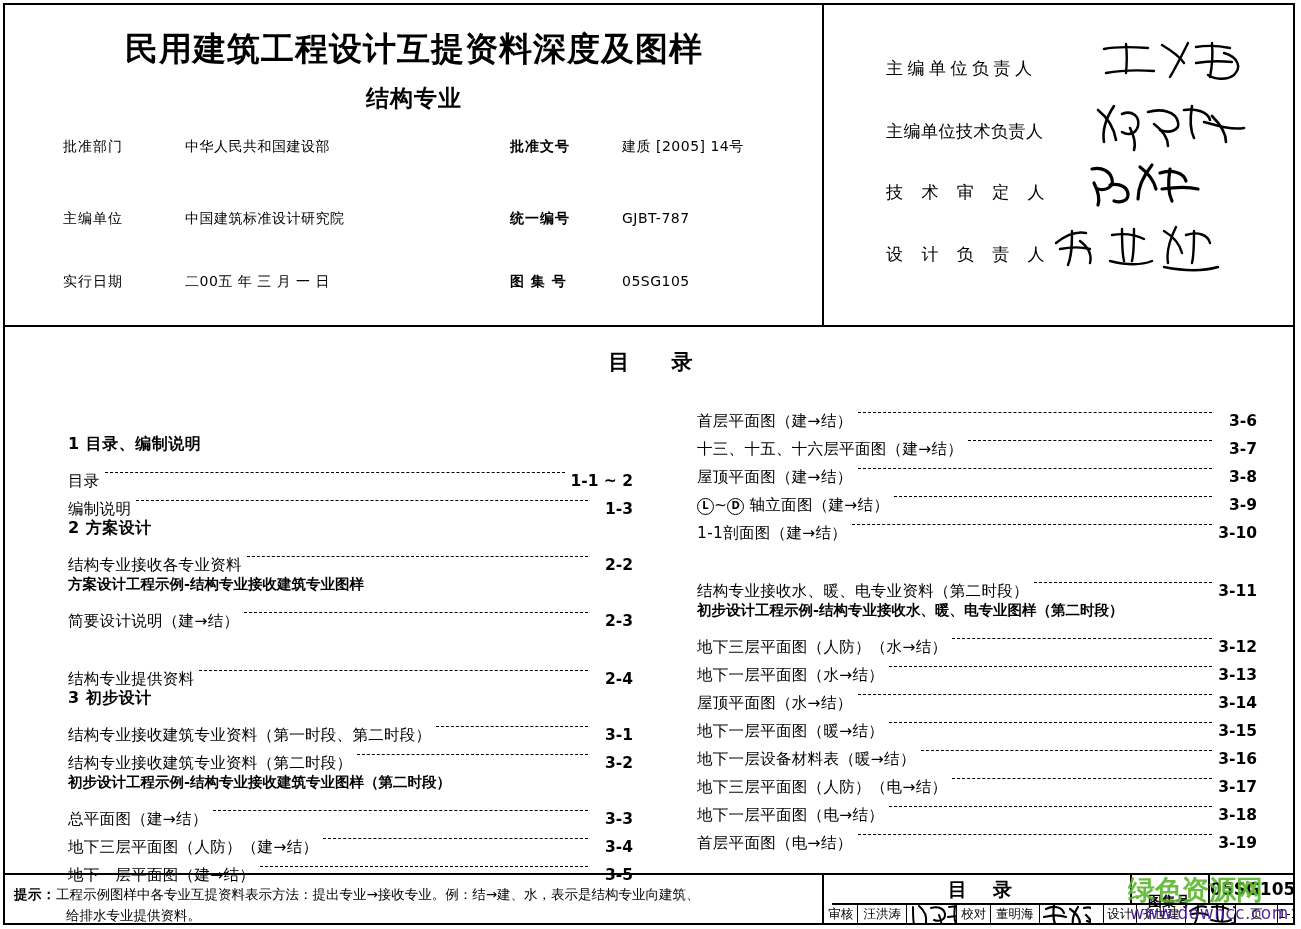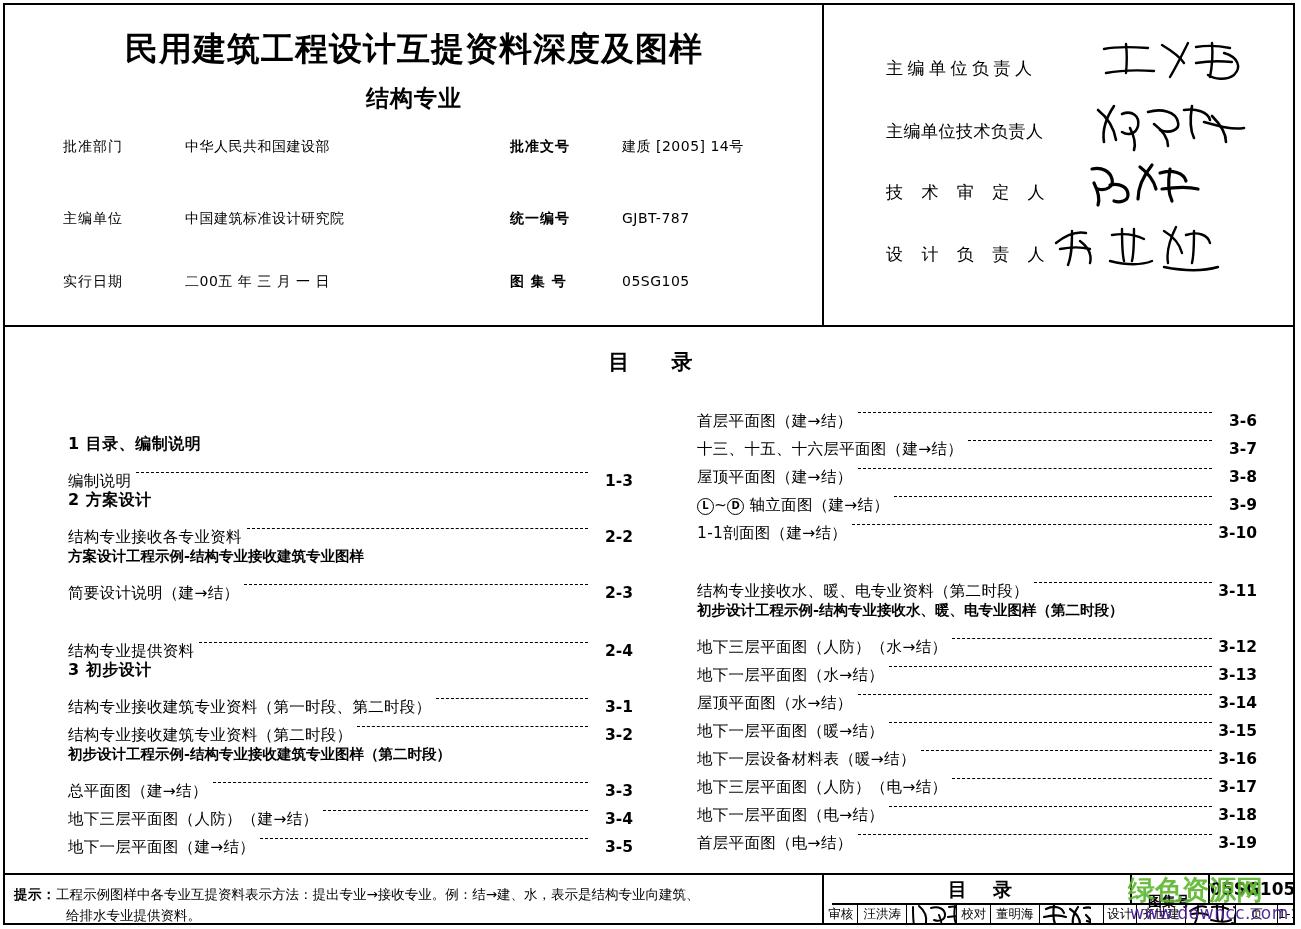--- a/index.html
+++ b/index.html
@@ -449,20 +449,25 @@
     </div>
   </div>
 
   <div class="toc-head">
     <span>目</span><span class="gap"></span><span>录</span>
   </div>
 
   <div class="toc-col toc-col-left" id="toc-left">
       <div class="toc-group">1 目录、编制说明</div>
       <div class="toc-item">
+        <span class="t-label">目录</span>
+        <span class="t-dash"></span>
+        <span class="t-page">1-1 ~ 2</span>
+      </div>
+      <div class="toc-item">
         <span class="t-label">编制说明</span>
         <span class="t-dash"></span>
         <span class="t-page">1-3</span>
       </div>
       <div class="toc-group">2 方案设计</div>
       <div class="toc-item">
         <span class="t-label">结构专业接收各专业资料</span>
         <span class="t-dash"></span>
         <span class="t-page">2-2</span>
       </div>

